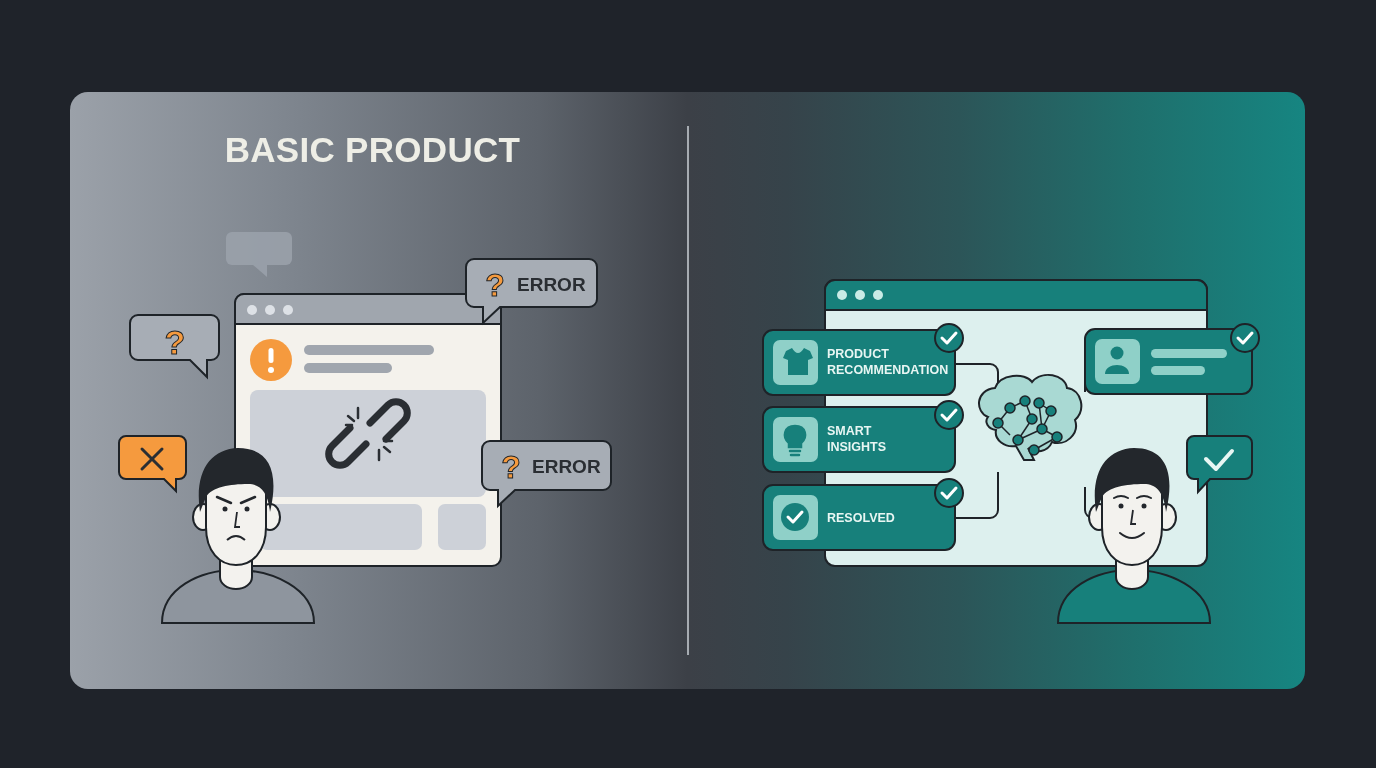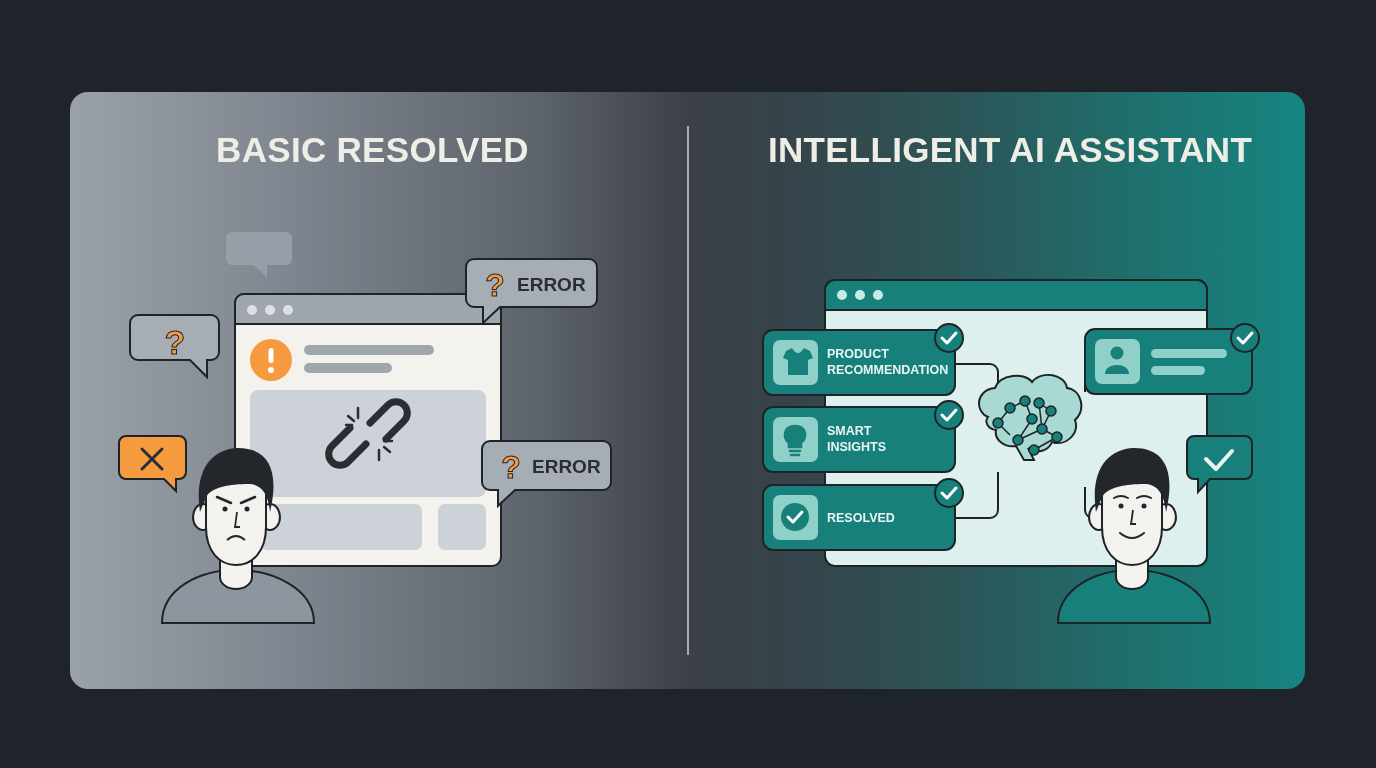--- a/index.html
+++ b/index.html
@@ -26,22 +26,21 @@
   .title.left { left: 0; width: 605px; }
   .title.right { left: 630px; width: 620px; }
   svg.scene { position: absolute; left: 0; top: 0; }
   .txt { font-family: "Liberation Sans", "DejaVu Sans", sans-serif; font-weight: 700; }
 </style>
 </head>
 <body>
 
 <div class="card">
 
-  <div class="title left">BASIC RESOLVED</div>
-  <div class="title right">INTELLIGENT AI ASSISTANT</div>
+  <div class="title left">BASIC PRODUCT</div>
   <div class="divider"></div>
 
   <svg class="scene" width="1235" height="597" viewBox="0 0 1235 597" xmlns="http://www.w3.org/2000/svg">
 
     <g>
       <rect x="156" y="140" width="66" height="33" rx="6" fill="#9ba2ab" opacity=".85"></rect>
       <path d="M 183 173 L 197 185 L 197 173 Z" fill="#9ba2ab" opacity=".85"></path>
     </g>
 
     <g>

